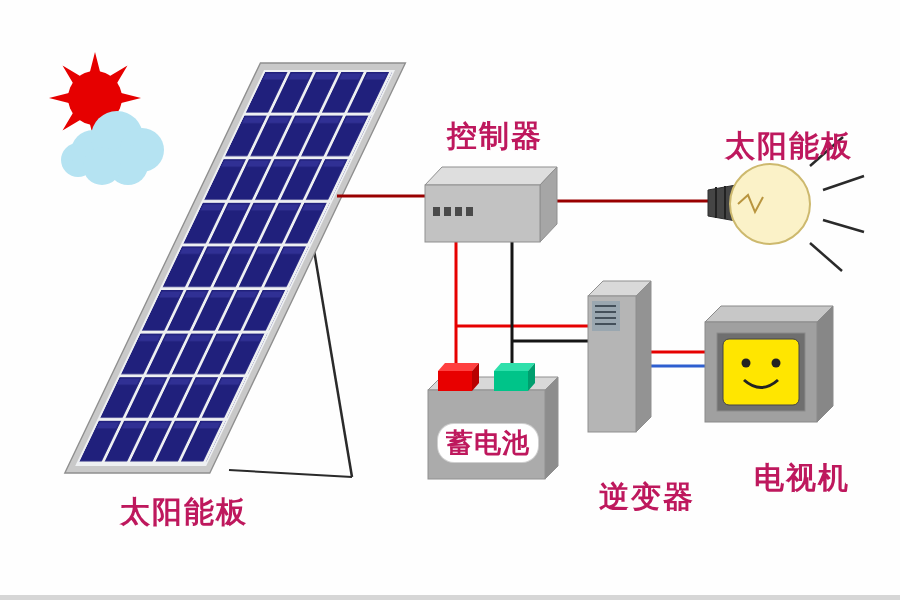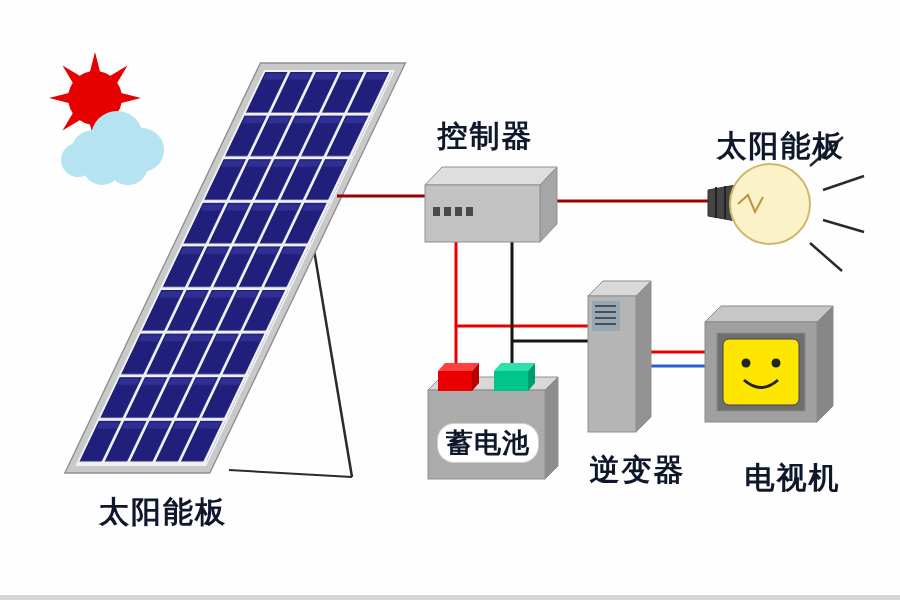--- a/index.html
+++ b/index.html
@@ -2,22 +2,22 @@
 <html><head>
 <meta charset="utf-8">
 <style>
   html,body{margin:0;padding:0;background:#ffffff;}
   .stage{
     position:relative;width:900px;height:600px;background:#fefefe;overflow:hidden;
     font-family:"Liberation Sans","DejaVu Sans",sans-serif;
   }
   .stage svg{position:absolute;left:0;top:0;}
   .diagram-label{
-    position:absolute;color:#0f172a;font-weight:bold;font-size:30px;
-    letter-spacing:2px;text-align:center;white-space:nowrap;
+    position:absolute;color:#be185d;font-weight:bold;font-size:30px;
+    letter-spacing:2px;text-align:right;white-space:nowrap;
   }
   .battery-plate{
     position:absolute;left:438px;top:424px;width:100px;height:38px;
     background:#ffffff;border-radius:16px;display:flex;align-items:center;justify-content:center;
     box-shadow:0 0 0 1px #d0d0d0;
   }
   .battery-plate .diagram-label{position:static;font-size:27px;letter-spacing:1px;}
   .bottom-strip{position:absolute;left:0;bottom:0;width:900px;height:5px;background:#d6d6d6;}
 </style>
 </head>
@@ -133,21 +133,21 @@
     <g>
       <circle cx="746" cy="363" r="4.5" fill="#222"></circle>
       <circle cx="776" cy="363" r="4.5" fill="#222"></circle>
       <path d="M744,380 Q761,395 778,380" fill="none" stroke="#222" stroke-width="3"></path>
     </g>
   </svg>
 
   <div class="diagram-label" style="left:428px;top:116px;width:115px;">控制器</div>
   <div class="diagram-label" style="left:708px;top:126px;width:145px;">太阳能板</div>
   <div class="diagram-label" style="left:78px;top:492px;width:170px;">太阳能板</div>
-  <div class="diagram-label" style="left:580px;top:450px;width:115px;">逆变器</div>
+  <div class="diagram-label" style="left:580px;top:477px;width:115px;">逆变器</div>
   <div class="diagram-label" style="left:735px;top:458px;width:115px;">电视机</div>
 
   <div class="battery-plate">
     <div class="diagram-label">蓄电池</div>
   </div>
 
   <div class="bottom-strip"></div>
 </div>
 
 </body></html>

